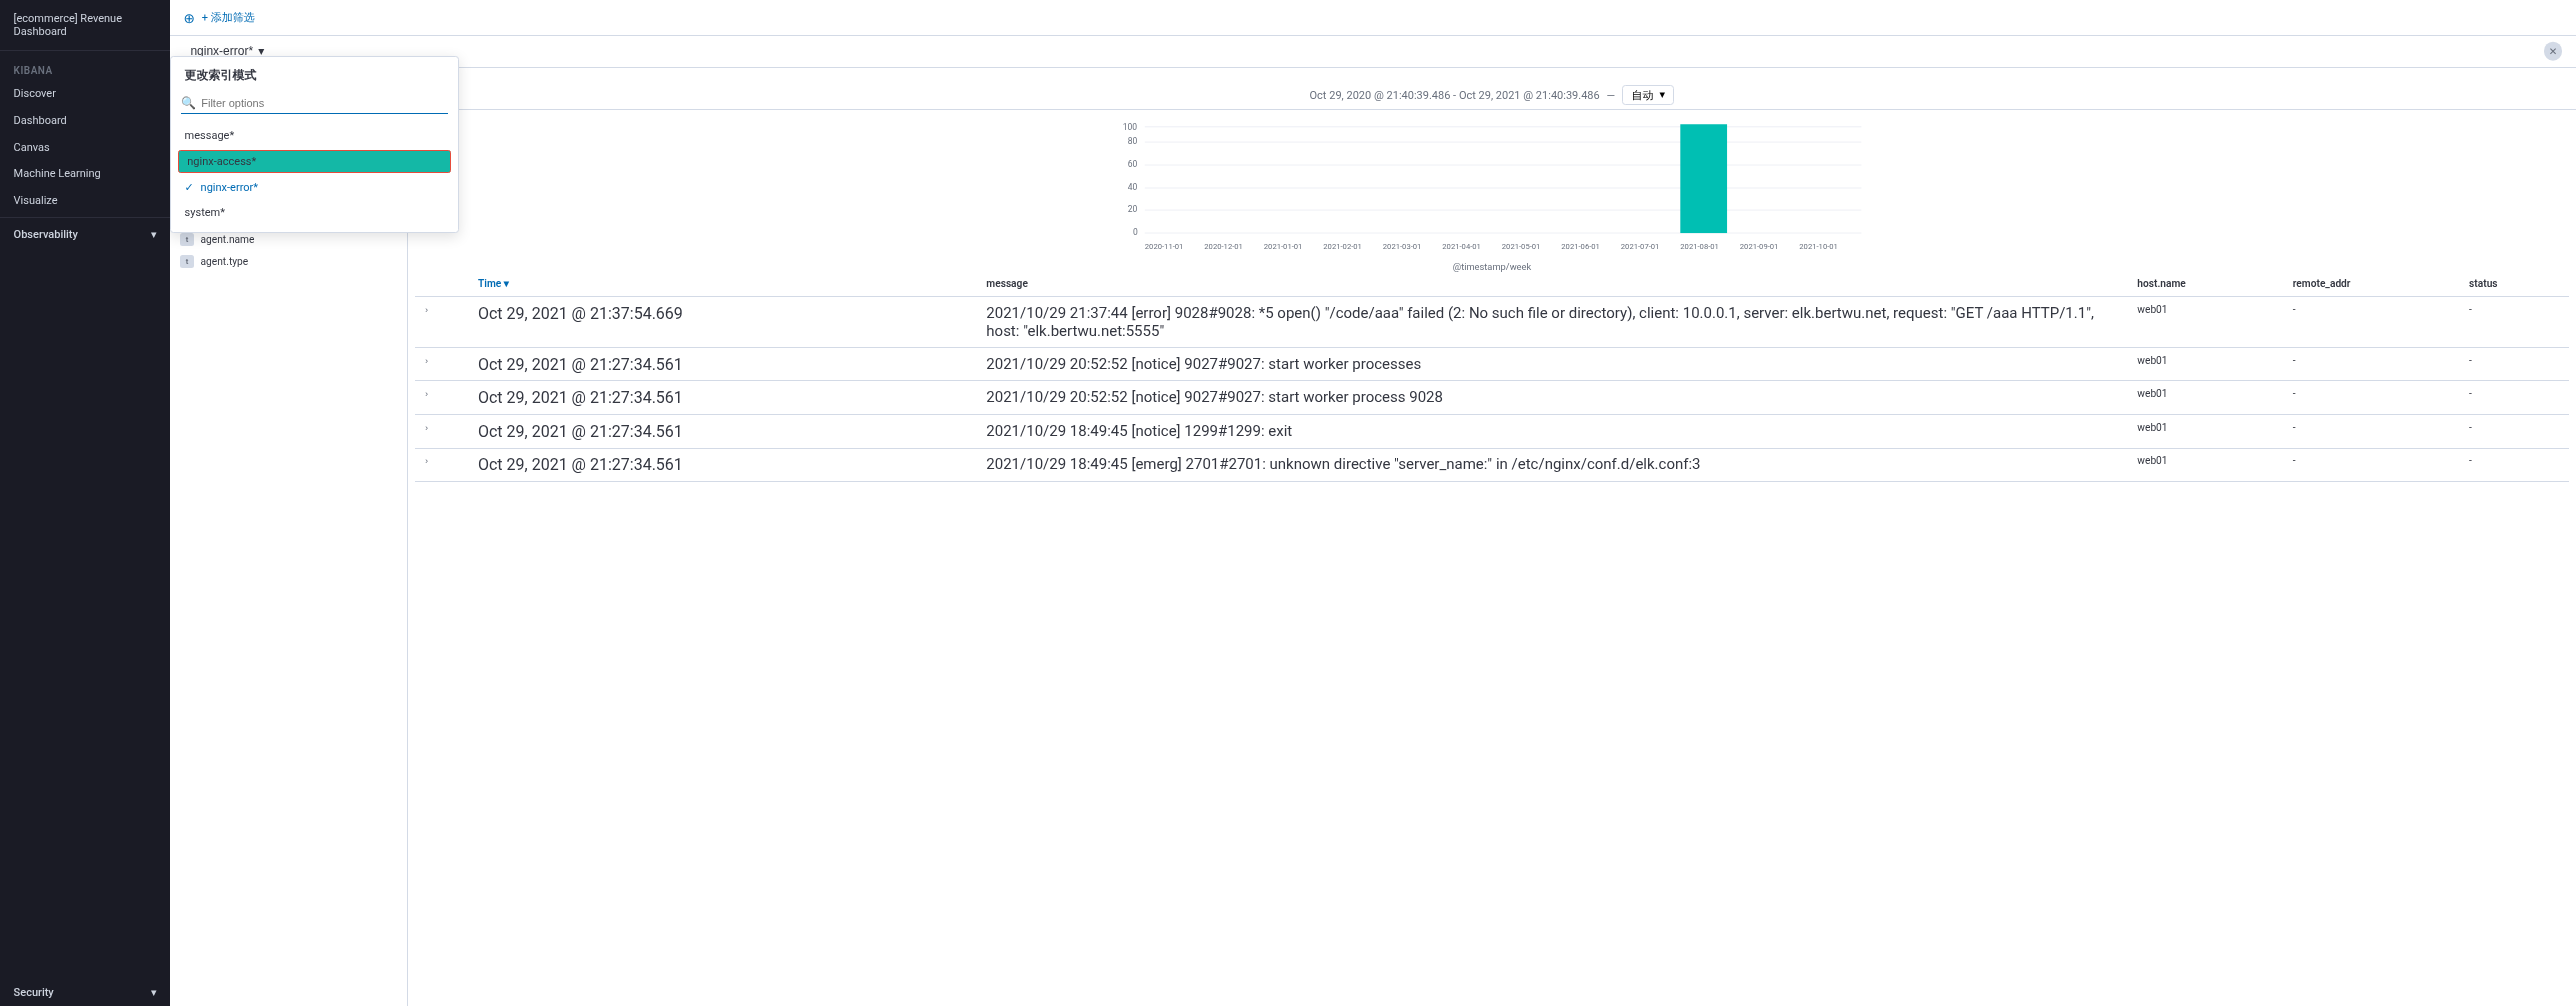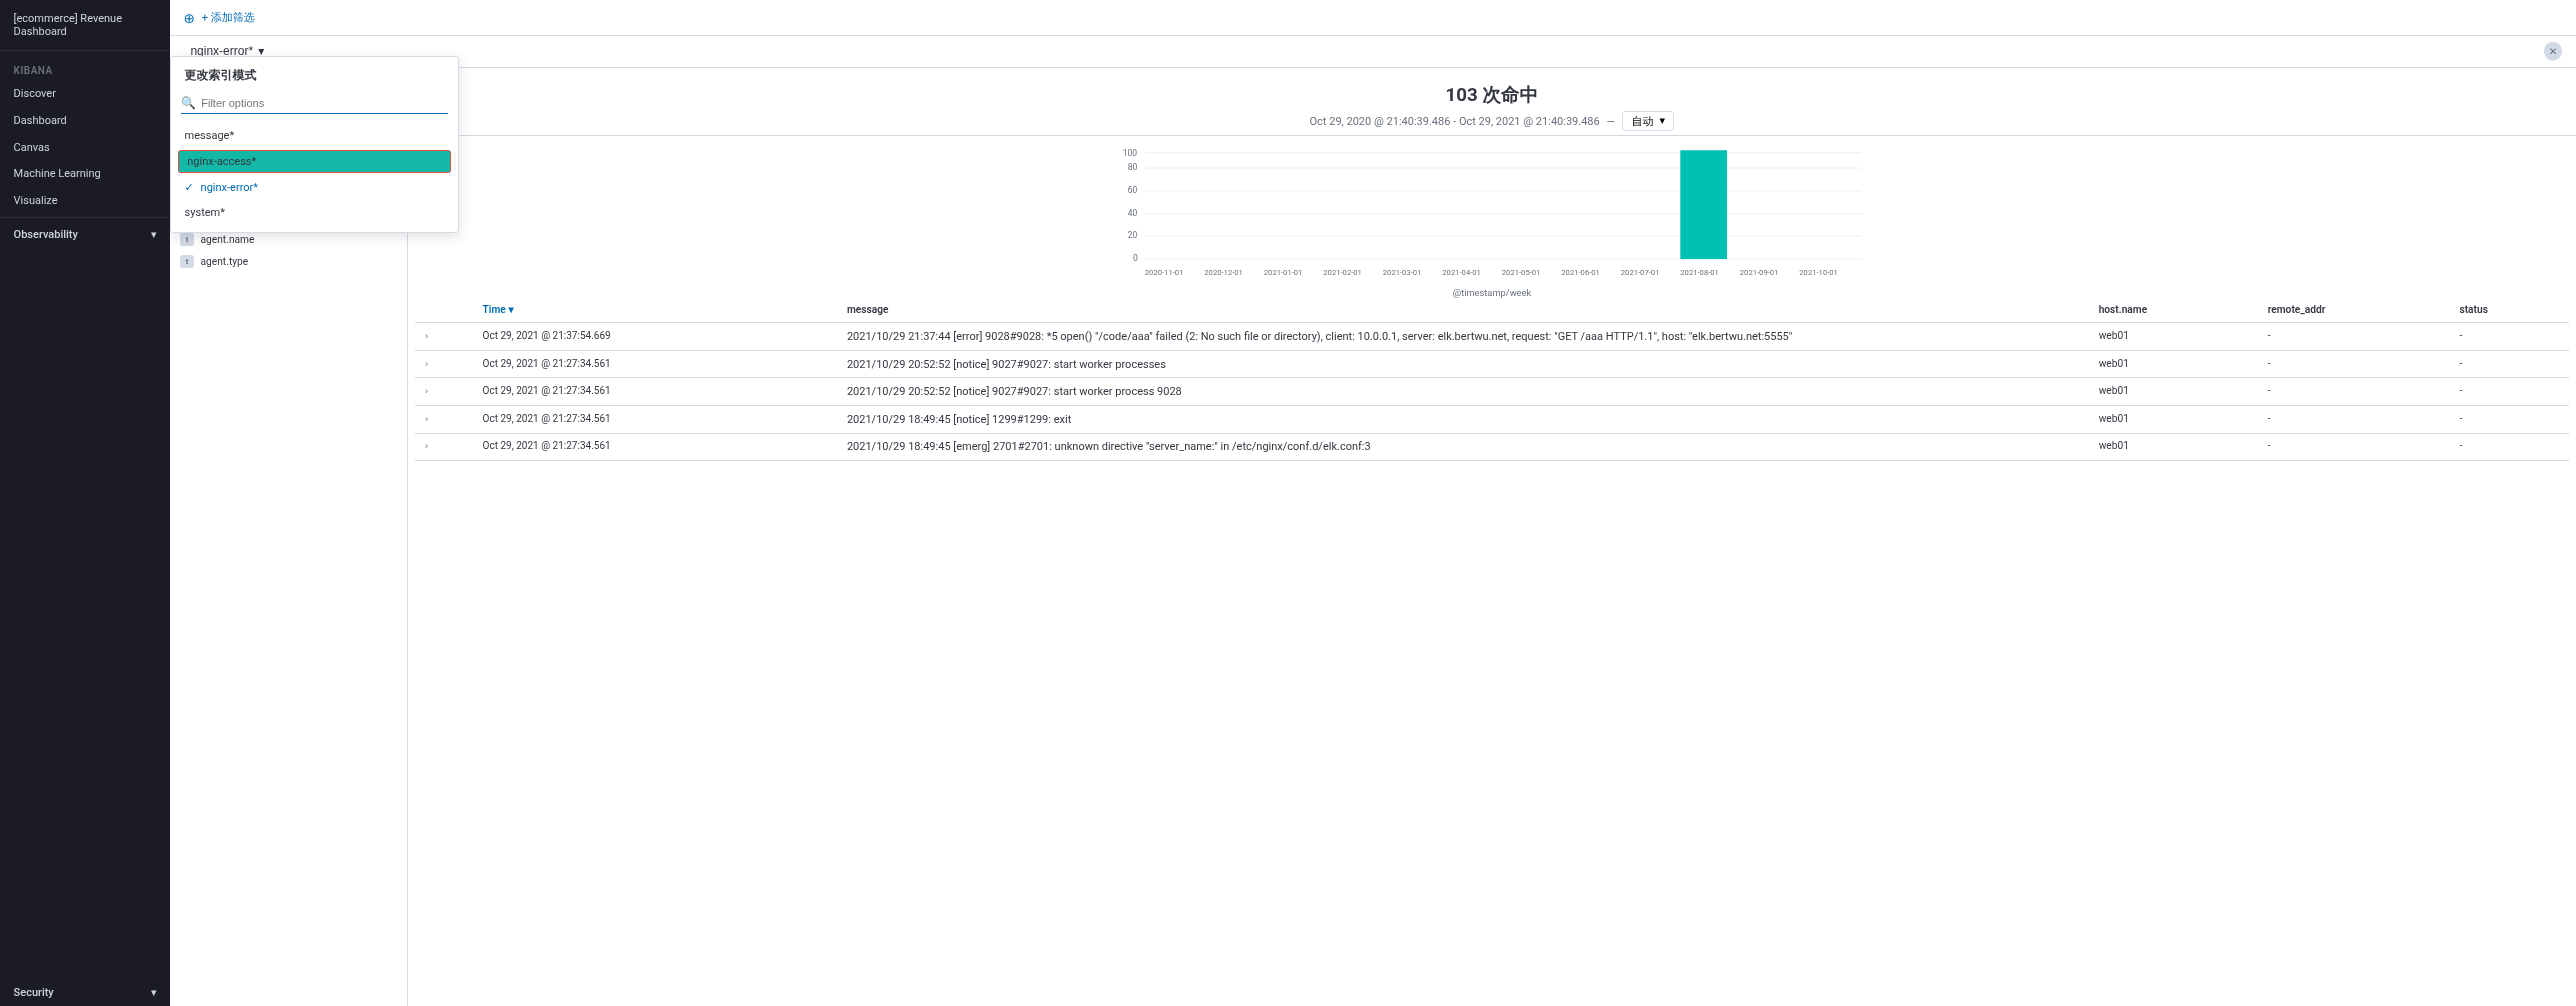--- a/index.html
+++ b/index.html
@@ -280,22 +280,22 @@
       vertical-align: top;
       color: #343741;
     }
     .expand-btn {
       background: none;
       border: none;
       cursor: pointer;
       color: #69707d;
       font-size: 9.3px;
     }
-    .time-cell { white-space: nowrap; color: #343741; font-size: 10px; }
-    .msg-cell { font-size: 11px; color: #343741; word-break: break-word; max-width: 510px; }
+    .time-cell { white-space: nowrap; color: #343741; font-size: 16px; }
+    .msg-cell { font-size: 15px; color: #343741; word-break: break-word; max-width: 510px; }
     .host-cell, .addr-cell, .status-cell { color: #69707d; font-size: 10.2px; white-space: nowrap; }
   </style>
 </head>
 <body>
 
 <div class="sidebar">
   <div class="sidebar-logo">
     <span>[ecommerce] Revenue Dashboard</span>
   </div>
 
@@ -410,23 +410,20 @@
       </div>
       <div class="field-item">
         <div class="field-type-badge badge-t">t</div>
         <span>agent.type</span>
       </div>
     </div>
 
     <div class="right-panel">
 
       <div class="chart-header">
-        <div class="chart-title">
-          <span>103</span>&nbsp;<span>次命中</span>
-        </div>
         <div class="chart-subtitle">
           <span>Oct 29, 2020 @ 21:40:39.486 - Oct 29, 2021 @ 21:40:39.486</span>
           <span>—</span>
           <button class="auto-btn">
             <span>自动</span>
             <span>▾</span>
           </button>
         </div>
       </div>
 

